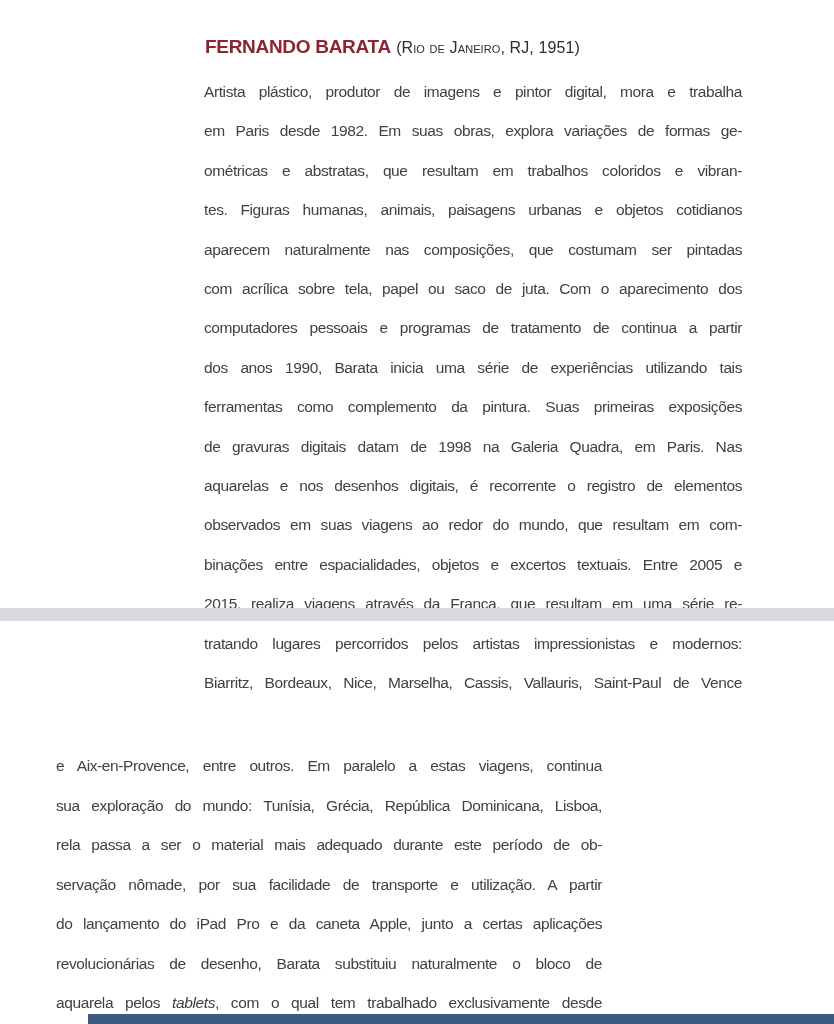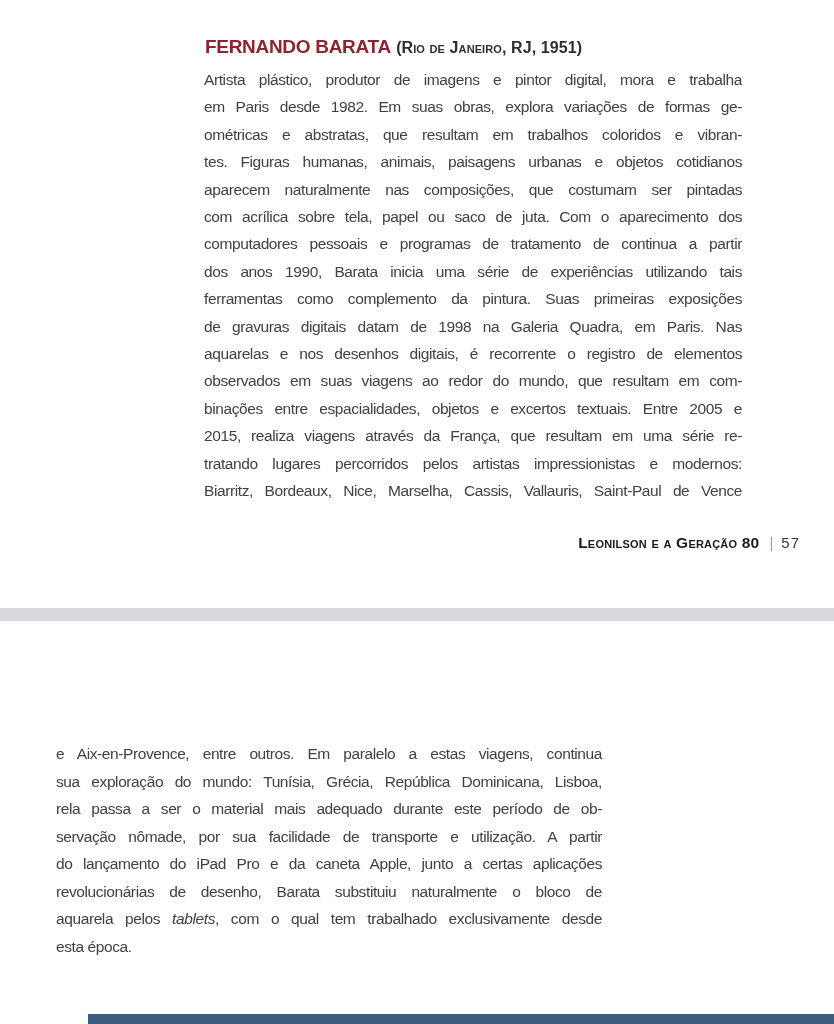--- a/index.html
+++ b/index.html
@@ -26,38 +26,39 @@
     font-size: 19px;
     line-height: 22px;
   }
   .artist-name {
     color: #8e2430;
     font-weight: bold;
     letter-spacing: -0.3px;
   }
   .artist-birth {
     color: #2e2e31;
-    font-weight: bold;
+    font-weight: normal;
     font-variant: small-caps;
     font-size: 16px;
     letter-spacing: 0.1px;
   }
   .bio-top {
     position: absolute;
     left: 204px;
     top: 66px;
     width: 538px;
     color: #414144;
     font-size: 15.5px;
     letter-spacing: -0.4px;
     line-height: 27.4px;
   }
   .line {
     text-align: justify;
     text-align-last: justify;
+    margin-top: 12px;
     -moz-text-align-last: justify;
   }
   .line.last {
     text-align-last: left;
     -moz-text-align-last: left;
   }
   .running-footer {
     position: absolute;
     top: 534px;
     right: 34px;
@@ -140,23 +141,20 @@
     <div class="line">ferramentas como complemento da pintura. Suas primeiras exposições</div>
     <div class="line">de gravuras digitais datam de 1998 na Galeria Quadra, em Paris. Nas</div>
     <div class="line">aquarelas e nos desenhos digitais, é recorrente o registro de elementos</div>
     <div class="line">observados em suas viagens ao redor do mundo, que resultam em com-</div>
     <div class="line">binações entre espacialidades, objetos e excertos textuais. Entre 2005 e</div>
     <div class="line">2015, realiza viagens através da França, que resultam em uma série re-</div>
     <div class="line">tratando lugares percorridos pelos artistas impressionistas e modernos:</div>
     <div class="line">Biarritz, Bordeaux, Nice, Marselha, Cassis, Vallauris, Saint-Paul de Vence</div>
   </div>
 
-  <div class="running-footer">
-    <span class="footer-title">Leonilson e a Geração 80</span><span class="footer-sep">|</span><span class="footer-num">57</span>
-  </div>
 
   <div class="page-divider"></div>
 
   <div class="bio-bottom">
     <div class="line">e Aix-en-Provence, entre outros. Em paralelo a estas viagens, continua</div>
     <div class="line">sua exploração do mundo: Tunísia, Grécia, República Dominicana, Lisboa,</div>
     <div class="line">rela passa a ser o material mais adequado durante este período de ob-</div>
     <div class="line">servação nômade, por sua facilidade de transporte e utilização. A partir</div>
     <div class="line">do lançamento do iPad Pro e da caneta Apple, junto a certas aplicações</div>
     <div class="line">revolucionárias de desenho, Barata substituiu naturalmente o bloco de</div>

